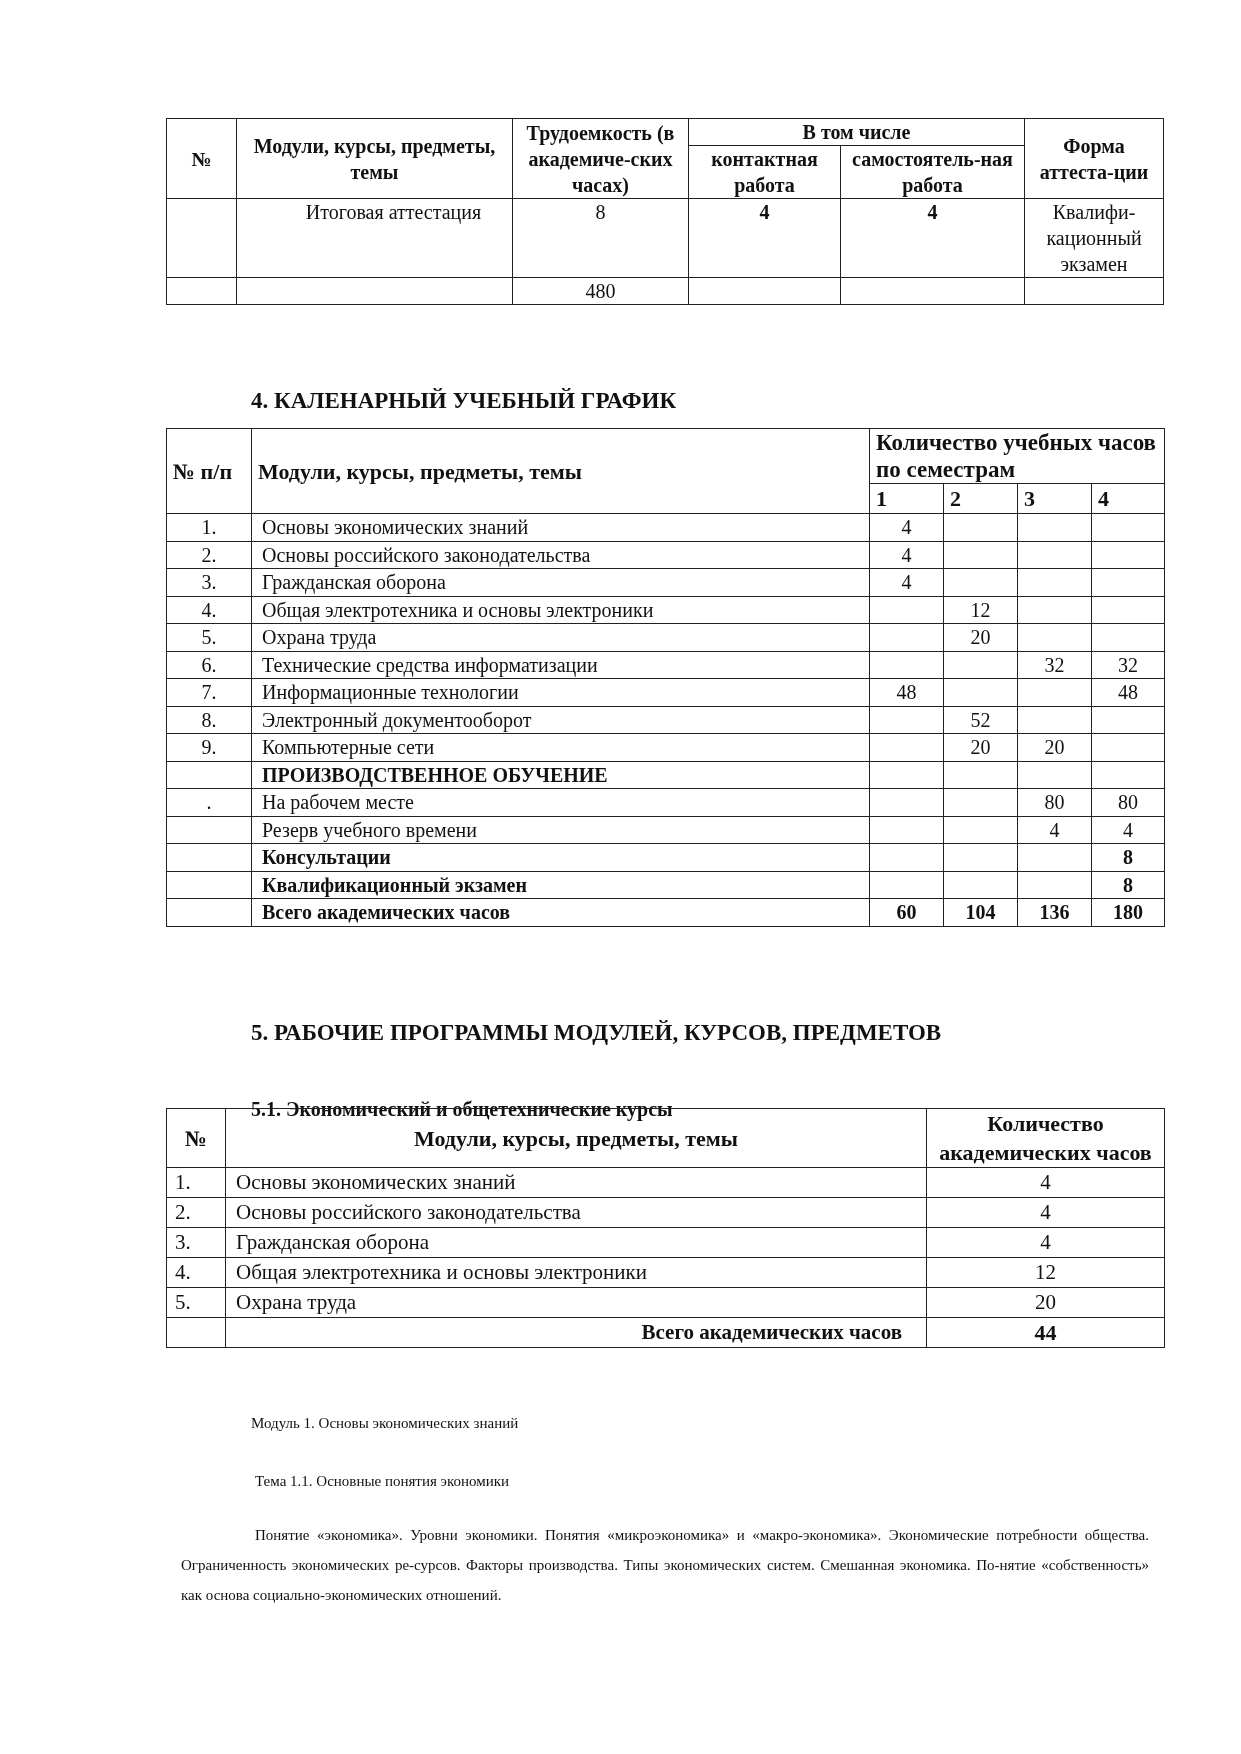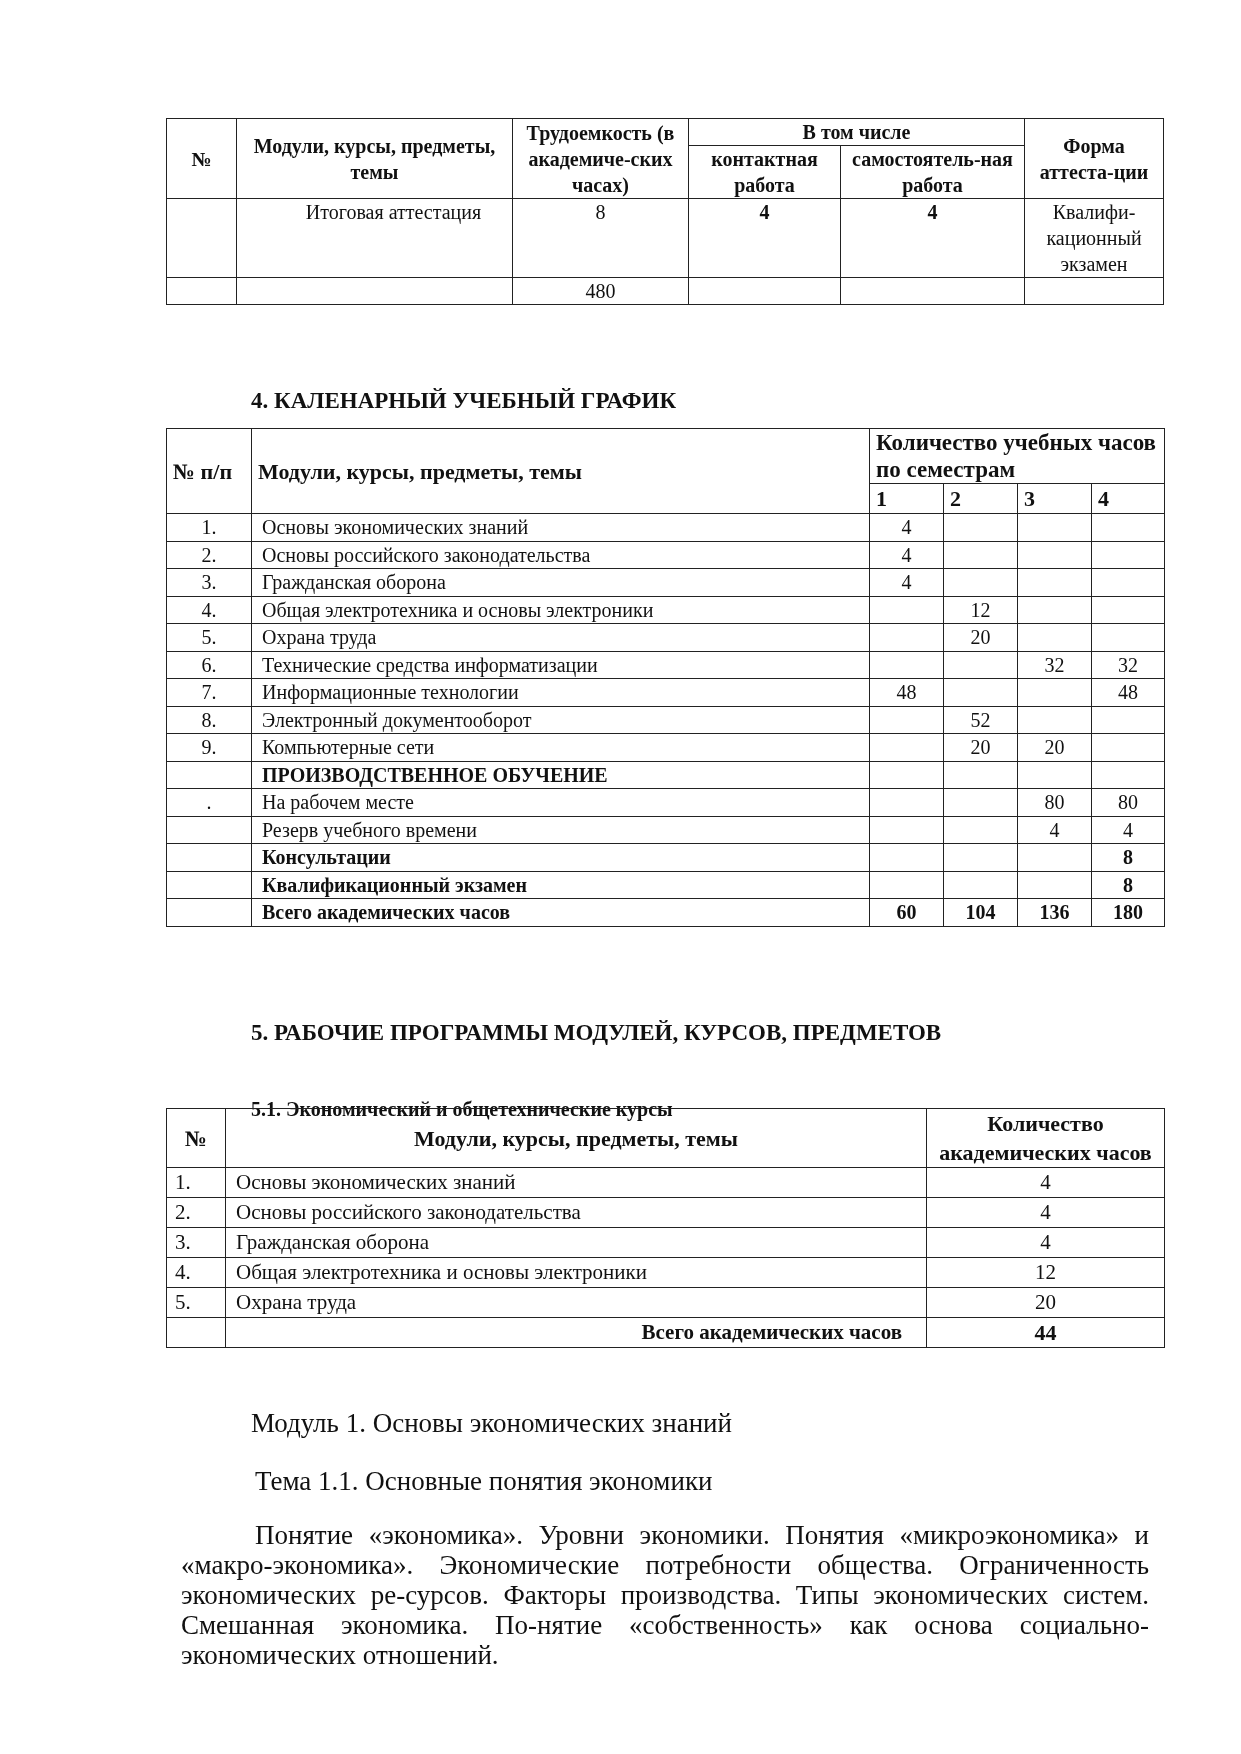--- a/index.html
+++ b/index.html
@@ -31,21 +31,21 @@
 
   
   #t3 { left: 166px; top: 1108px; width: 998px; font-size: 21px; line-height: 29px; }
   #t3 th { text-align: center; vertical-align: middle; font-size: 22px; line-height: 29px; }
   #t3 td { text-align: center; }
   #t3 td.left { text-align: left; padding-left: 10px; }
   #t3 td.num { text-align: left; padding-left: 8px; }
   #t3 td.right { text-align: right; padding-right: 24px; font-weight: bold; }
   #t3 td.bold { font-weight: bold; font-size: 22px; }
 
-  .p { position: absolute; font-size: 27px; line-height: 30px; }
+  .p { position: absolute; font-size: 15px; line-height: 30px; }
   #module1 { left: 251px; top: 1408px; }
   #topic11 { left: 255px; top: 1466px; font-family: Liberation Serif, serif; }
   #para { left: 181px; top: 1496px; width: 968px; text-align: justify; text-indent: 74px; margin-top: 24px; }
 </style>
 </head>
 <body>
 
 <table id="t1">
   <colgroup>
     <col style="width:70px">

